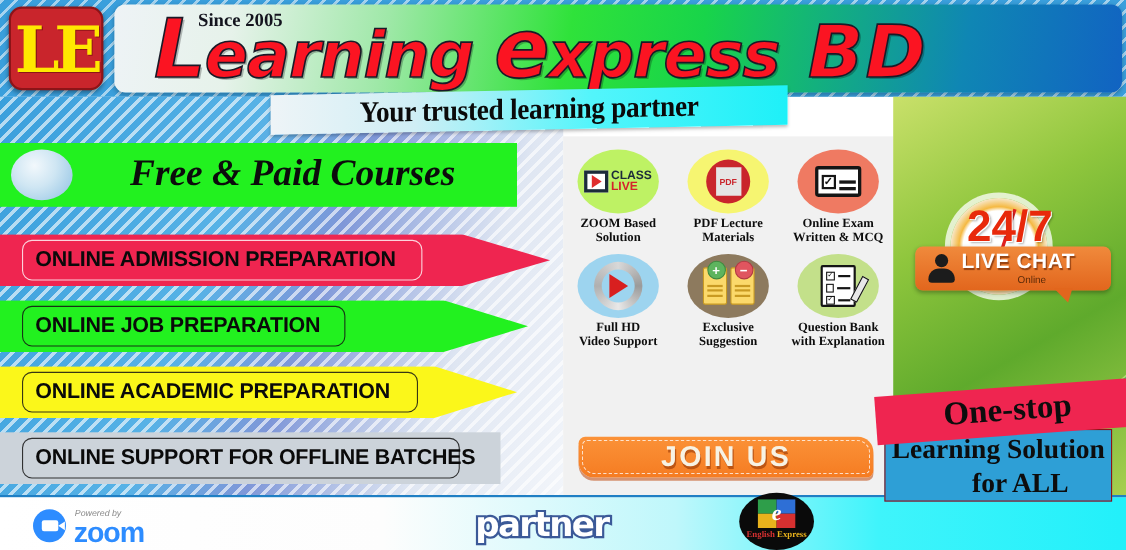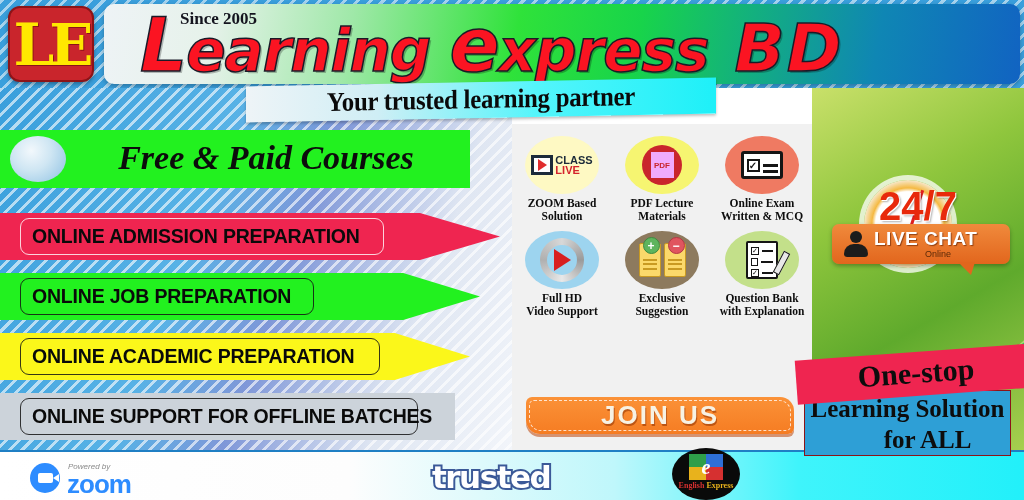--- a/index.html
+++ b/index.html
@@ -158,39 +158,39 @@
   .f-ico {
     width:74px; height:58px; margin:0 auto 3px;
     border-radius:50%;
     position:relative; display:flex; align-items:center; justify-content:center;
   }
   .f-cap {
     font-family:"Liberation Serif", serif;
     font-weight:bold; font-size:11.5px; color:#0d0d0d;
     line-height:13px;
   }
-  .ico-class { background:#fef9c3; }
+  .ico-class { background:#bef264; }
   .ico-pdf { background:#f6f571; }
   .ico-exam { background:#ef7a62; }
   .ico-video { background:#9dd4ef; }
   .ico-sugg { background:#8d7a5e; }
   .ico-qbank { background:#c3e08a; }
 
   
   .cl-box { width:22px;height:20px;border:3px solid #1c2b3a;background:#fff;
             display:flex;align-items:center;justify-content:center;margin-right:2px;}
   .cl-tri { width:0;height:0;border-left:9px solid #e02d2d;
             border-top:6px solid transparent;border-bottom:6px solid transparent;}
   .cl-txt { font-family:"Liberation Sans",sans-serif;font-weight:bold;
             font-size:11px;line-height:10px;text-align:left;}
   .cl-txt .a{color:#1c2b3a;} .cl-txt .b{color:#d4232c;}
 
   .pdf-wrap{width:40px;height:40px;border-radius:50%;background:#c9252c;
             display:flex;align-items:center;justify-content:center;}
-  .pdf-in{width:27px;height:30px;background:#f0abfc;border:2px solid #c9252c;
+  .pdf-in{width:27px;height:30px;background:#e5e5e5;border:2px solid #c9252c;
           border-radius:2px;font-family:"Liberation Sans",sans-serif;
           font-size:8px;font-weight:bold;color:#c9252c;line-height:28px;text-align:center;}
 
   .lap{width:42px;height:28px;border:3px solid #151515;background:#fff;
        border-radius:3px;display:flex;align-items:center;justify-content:center;gap:3px;}
   .lap-chk{width:13px;height:13px;border:2.4px solid #151515;color:#151515;
            font-size:10px;line-height:10px;text-align:center;font-weight:bold;}
   .lap-ln{width:15px;height:3px;background:#151515;box-shadow:0 6px 0 #151515;}
 
   .vid-c{width:44px;height:44px;border-radius:50%;
@@ -582,21 +582,21 @@
 
     <div class="zoom-logo">
       <div class="zoom-dot">
           <div class="zoom-cam"></div>
         </div>
       <div class="zoom-pb">Powered by</div>
       <div class="zoom-wd">zoom</div>
     </div>
 
 
-    <div class="fb">trusted</div>
+    <div class="fb">partner</div>
   </div>
 
   <div class="ee-logo">
     <div class="ee-cube">
       <div class="ee-q1"></div>
         <div class="ee-q2"></div>
         <div class="ee-q3"></div>
         <div class="ee-q4"></div>
       <div class="ee-e">e</div>
     </div>

